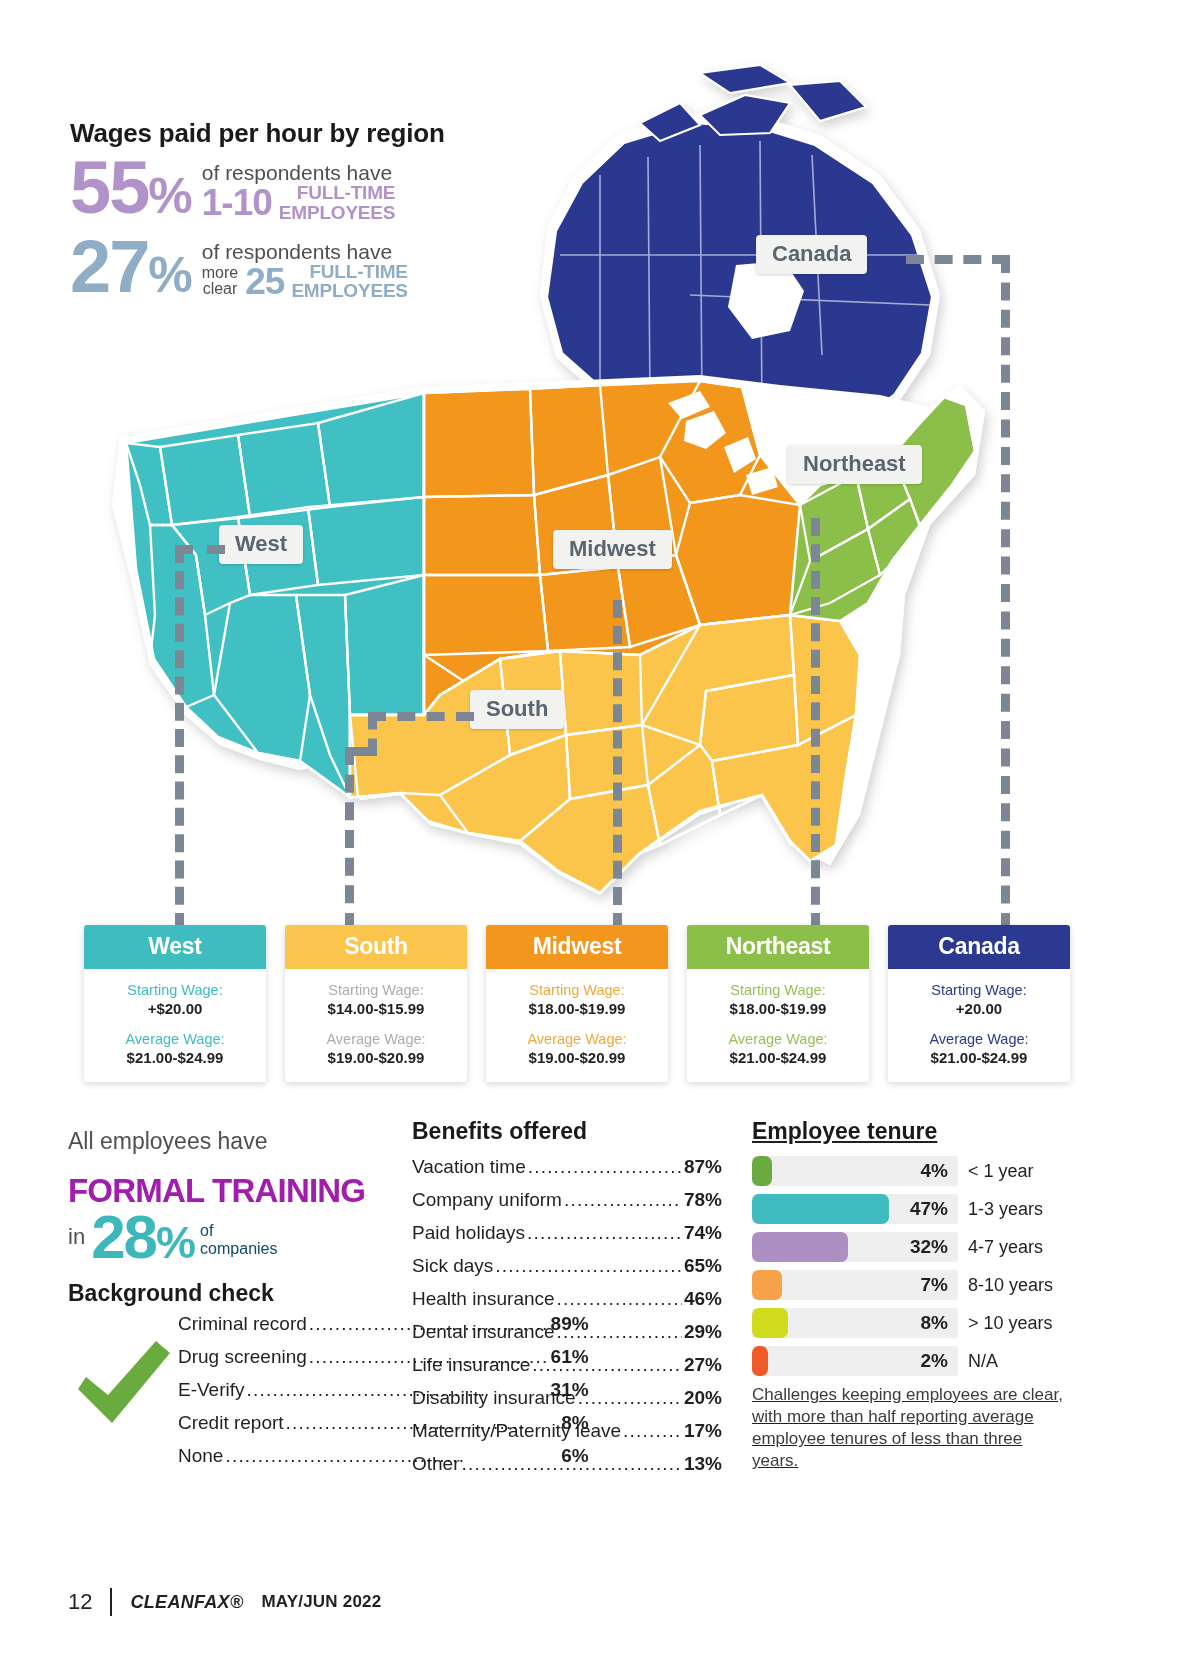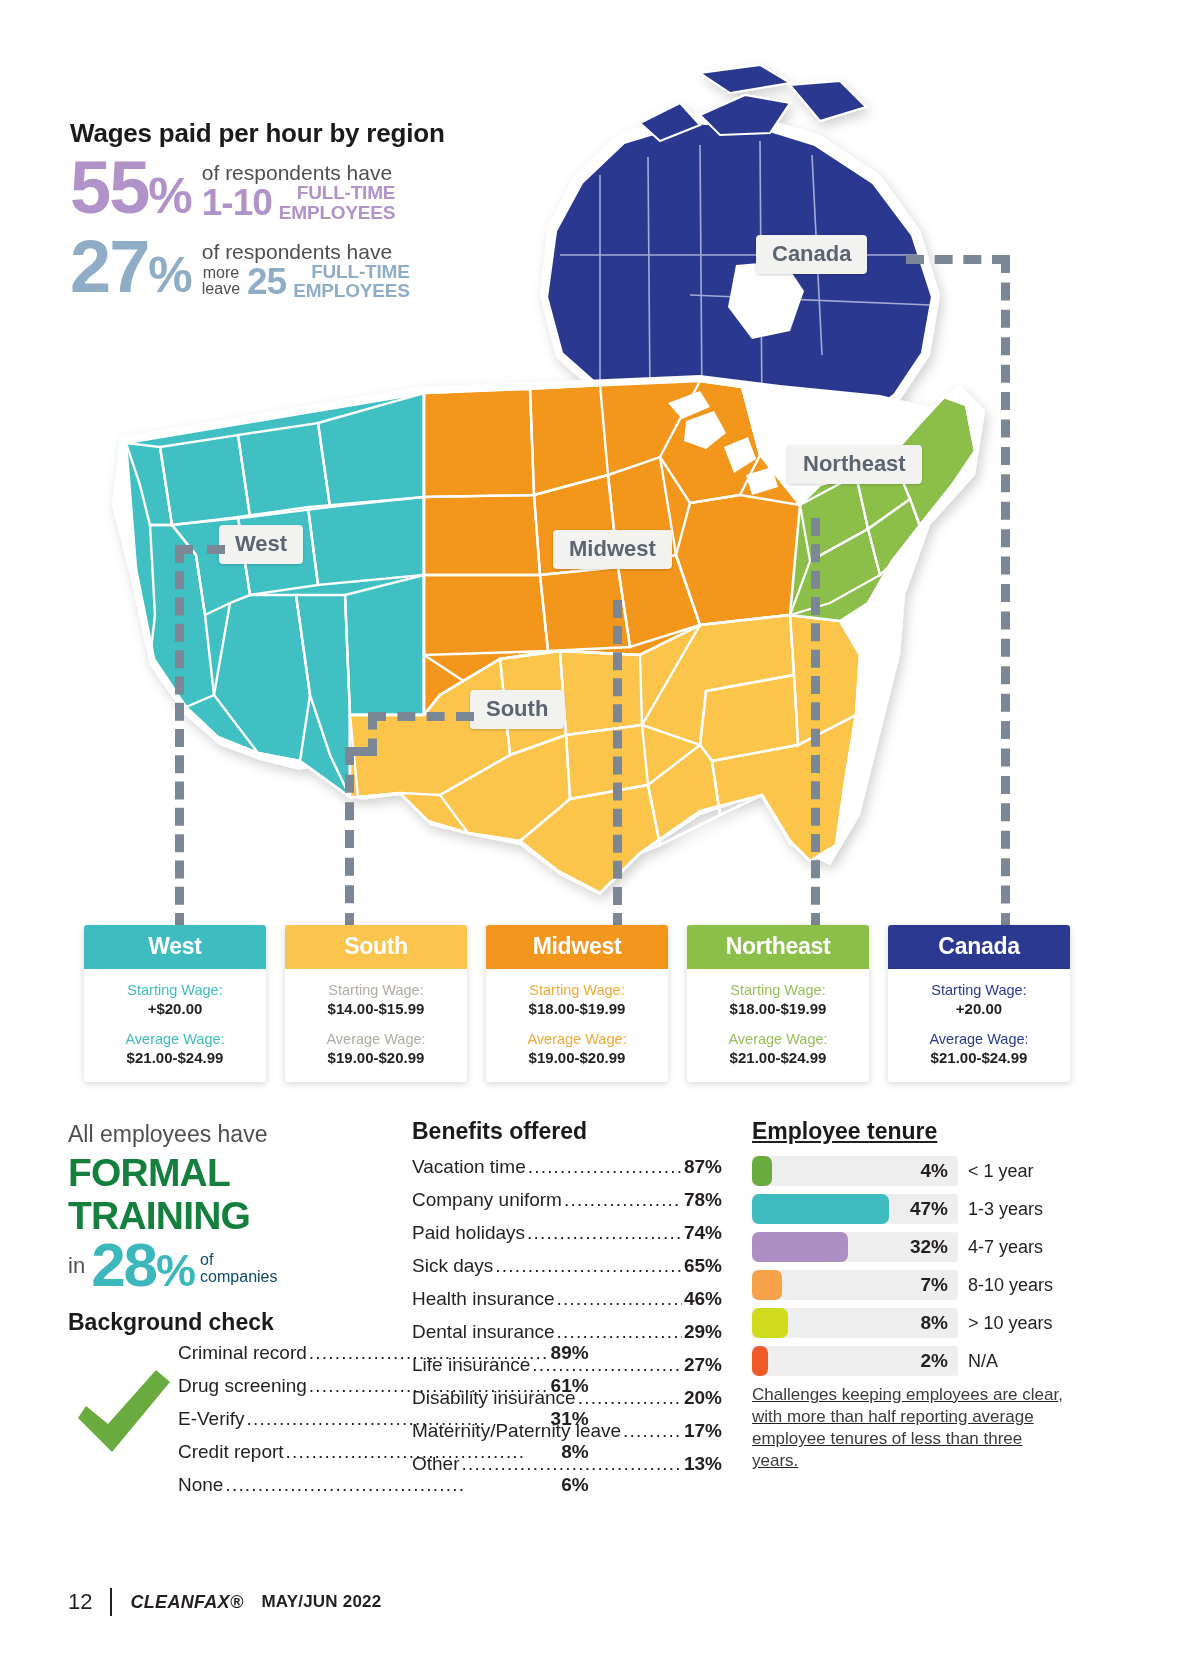--- a/index.html
+++ b/index.html
@@ -72,25 +72,25 @@
   }
   .card-body { padding:12px 6px 16px 6px; }
   .wage-label { font-size:14.5px; font-weight:400; line-height:1.25; }
   .wage-value { font-size:15px; font-weight:700; color:#231f20; margin-top:1px; }
   .wage-gap { height:13px; }
 
   
   #bottom { position:absolute; left:0; top:1118px; width:1200px; height:420px; }
 
   
-  #col-left { position:absolute; left:68px; top:4px; width:330px; }
+  #col-left { position:absolute; left:68px; top:11px; width:330px; }
   #allemp { font-size:23px; color:#4f4f52; line-height:1.1; }
   #formal-training {
-    font-size:39px; font-weight:700; color:#15803d;
-    letter-spacing:-0.8px; line-height:1.1; margin-top:5px;
+    font-size:33px; font-weight:700; color:#a21caf;
+    letter-spacing:-0.8px; line-height:1.1; margin-top:19px;
   }
   #training-row { display:flex; align-items:flex-end; gap:6px; margin-top:-2px; }
   #in-word { font-size:22px; color:#4f4f52; padding-bottom:16px; }
   #pct28 { font-size:62px; font-weight:700; color:#3cb8bd; letter-spacing:-2px; line-height:0.95; }
   #pct28 .sym { font-size:45px; }
   #of-companies { font-size:16px; color:#0c4a6e; line-height:1.1; padding-bottom:9px; }
 
   #bg-check-title { font-size:23px; font-weight:700; margin-top:14px; color:#1a1a1a; }
   #bg-wrap { display:flex; margin-top:6px; }
   #checkmark { width:110px; flex:0 0 110px; position:relative; }
@@ -163,21 +163,21 @@
 
   <div class="stat-row" style="margin-top:12px;">
     <div class="big-pct steel">
       <span>27</span><span class="sym">%</span>
     </div>
     <div class="stat-text">
       <div class="line1">of respondents have</div>
       <div class="stat-line2">
         <span class="stat-morethan">
           <span>more</span><br>
-          <span>leave</span>
+          <span>clear</span>
         </span>
         <span class="stat-num steel">25</span>
         <span class="stat-emp steel">
           <span>FULL-TIME</span><br>
           <span>EMPLOYEES</span>
         </span>
       </div>
     </div>
   </div>
 </div>

